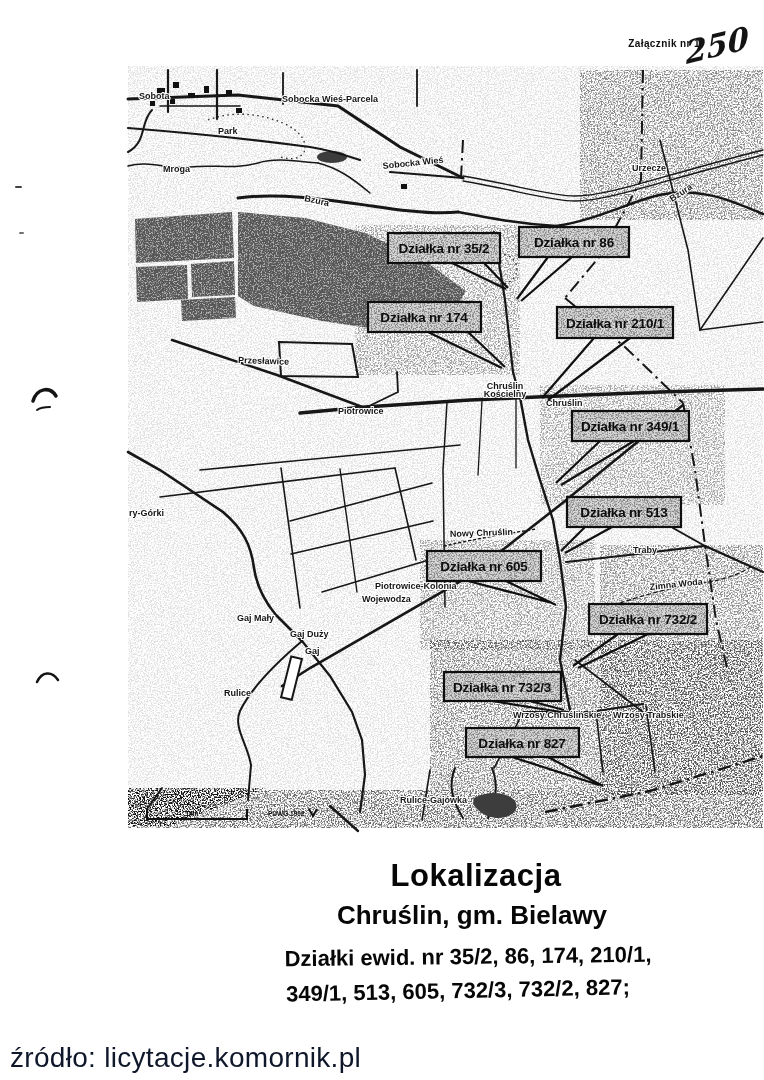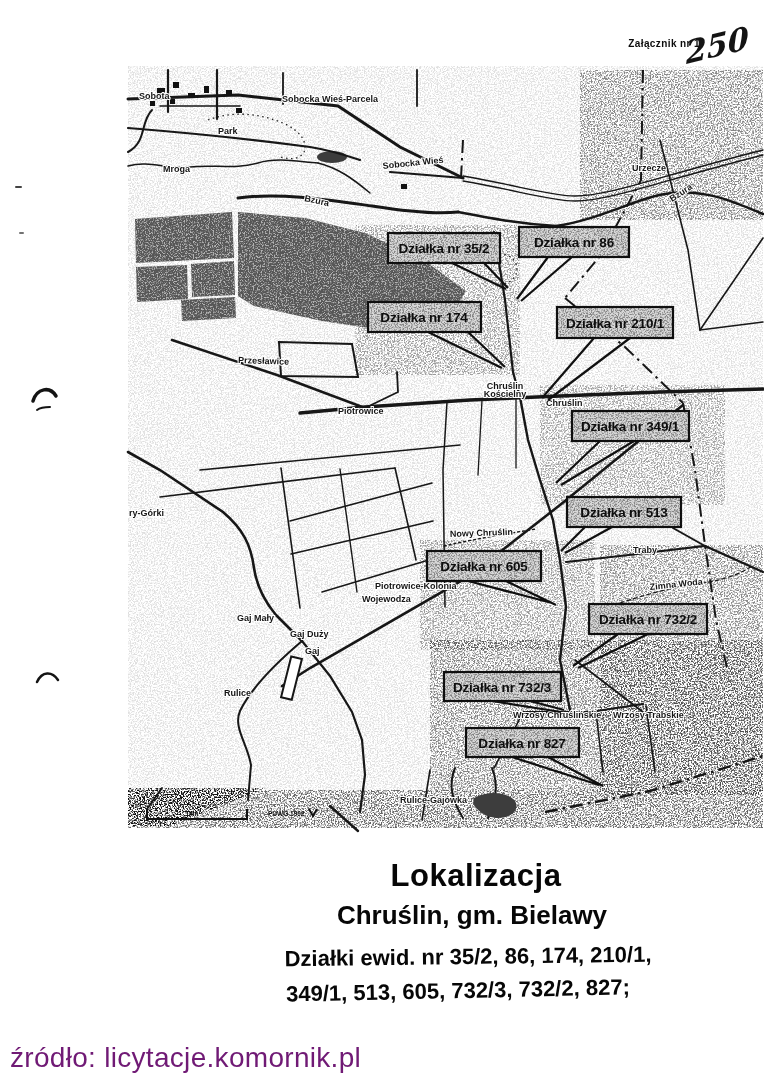--- a/index.html
+++ b/index.html
@@ -18,21 +18,21 @@
   .cboxg{fill:#000;opacity:.38;}
   .ptr{stroke:#101010;stroke-width:2.2px;fill:none;}
   .rd{stroke:#171717;fill:none;stroke-linecap:round;}
   .dd{stroke:#171717;fill:none;stroke-dasharray:13 5 2.5 5;}
   .caption{position:absolute;top:858px;left:0;width:764px;text-align:center;color:#070707;margin-left:42px;}
   .cap-title{font-size:31px;font-weight:bold;letter-spacing:.5px;transform:translateX(52px);}
   .cap-sub{font-size:26px;font-weight:bold;margin-top:6px;transform:translateX(48px);}
   .cap-l1{font-size:22px;font-weight:bold;margin-top:13px;transform:translateX(44px) rotate(-0.7deg);}
   .cap-l2{font-size:22px;font-weight:bold;margin-top:8px;transform:translateX(34px) rotate(-1.2deg);}
   .footer{position:absolute;left:10px;top:1042px;font-size:28px;font-weight:400;
-          color:#701a75;letter-spacing:.3px;text-align:right;}
+          color:#0f172a;letter-spacing:.3px;text-align:right;}
 </style>
 </head>
 <body>
 
 <div class="page">
 
   <div class="att">Załącznik nr 1</div>
   <div class="hand">250</div>
 
   <svg class="map" viewBox="0 0 764 1080">

